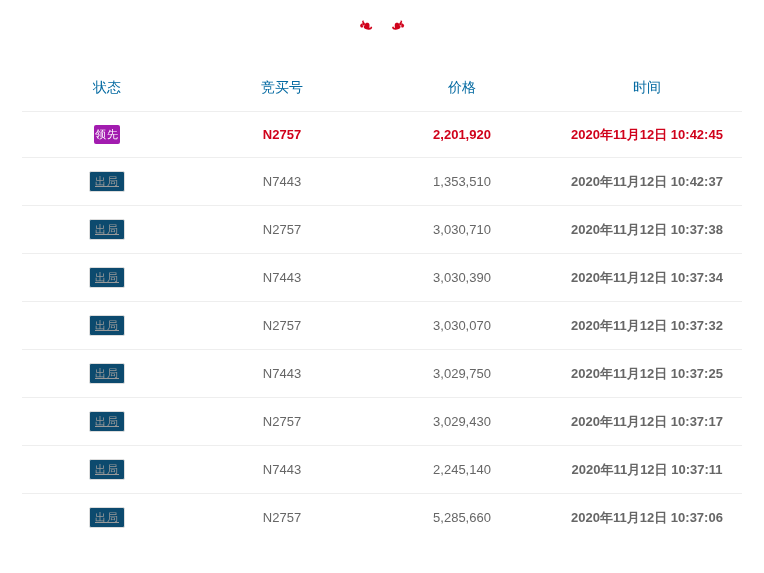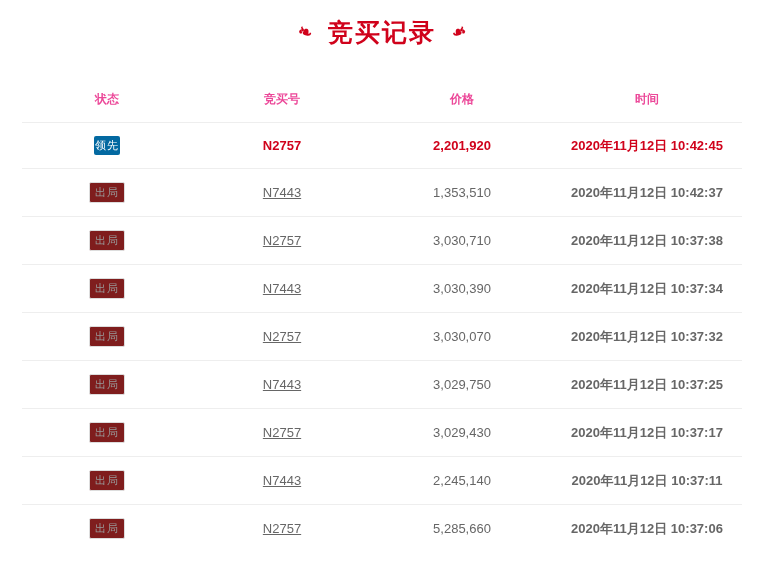--- a/index.html
+++ b/index.html
@@ -44,23 +44,23 @@
   .title-deco.left { transform: rotate(18deg); }
   .title-deco.right { transform: rotate(-18deg) scaleX(-1); }
 
   .table {
     margin: 22px 22px 0 22px;
     width: 720px;
     border-collapse: collapse;
     table-layout: fixed;
   }
   .table th {
-    font-size: 12px;
-    font-weight: bold;
-    color: #ec4899;
+    font-size: 14px;
+    font-weight: normal;
+    color: #0369a1;
     padding: 12px 0 14px 0;
     text-align: center;
   }
   .table td {
     font-size: 13px;
     color: #666;
     padding: 13px 0;
     text-align: center;
     border-top: 1px solid #eeeeee;
     white-space: nowrap;
@@ -69,53 +69,53 @@
   .col-bidder { width: 180px; }
   .col-price  { width: 180px; }
   .col-time   { width: 190px; }
 
   .row-leading td {
     color: #d0021b;
     font-weight: bold;
   }
   .badge-lead {
     display: inline-block;
-    background: #0369a1;
+    background: #a21caf;
     color: #ffffff;
     font-size: 11px;
     font-weight: normal;
     line-height: 1;
     padding: 4px 1px;
     border-radius: 2px;
     letter-spacing: 1px;
   }
   .badge-out {
     display: inline-block;
-    background: #7f1d1d;
+    background: #0c4a6e;
     color: #999;
     font-size: 11px;
     line-height: 1;
     padding: 4px 5px;
     border: 1px solid #dddddd;
     border-radius: 2px;
     letter-spacing: 1px;
+    text-decoration: underline;
   }
-  .bidder { color: #555; text-decoration: underline; }
+  .bidder { color: #555; }
   .price  { color: #555; }
   .time   { color: #888; font-weight: bold; }
 </style>
 </head>
 <body>
 
 <div class="page">
 
   <div class="title-wrap">
     <div class="title">
       <span class="title-deco left">❧</span>
-      <span>竞买记录</span>
       <span class="title-deco right">❧</span>
     </div>
   </div>
 
   <table class="table">
     <colgroup>
       <col class="col-status">
       <col class="col-bidder">
       <col class="col-price">
       <col class="col-time">

